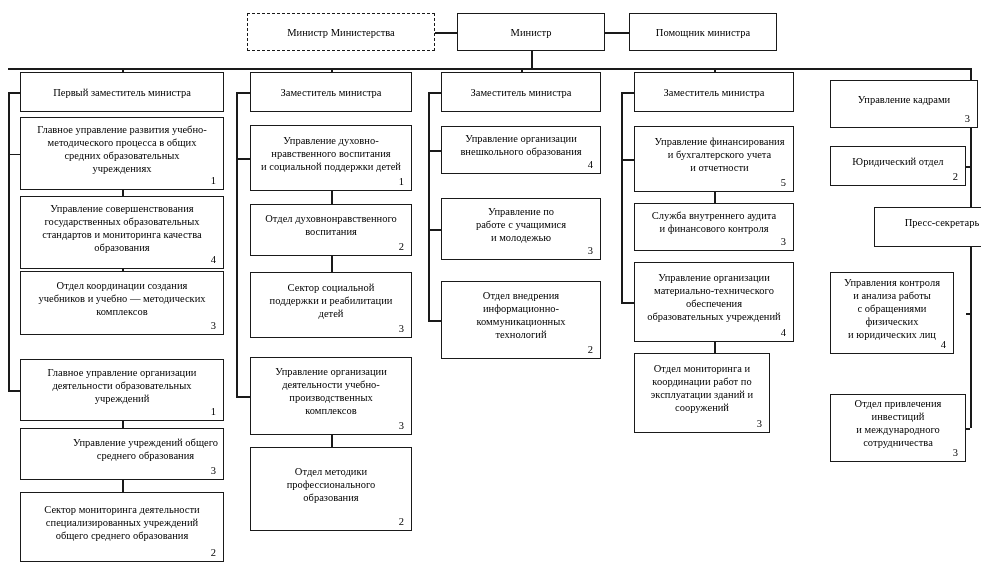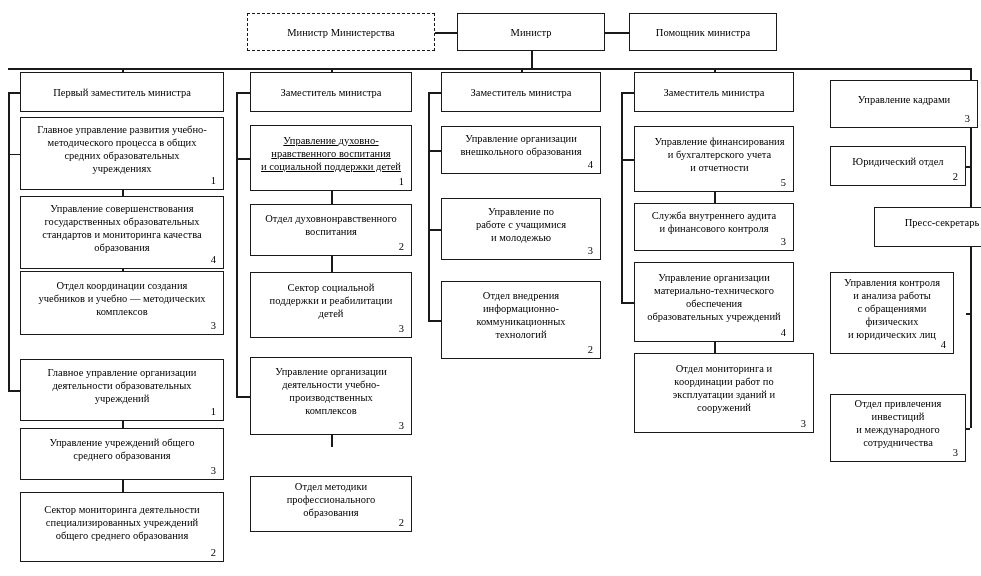--- a/index.html
+++ b/index.html
@@ -90,42 +90,42 @@
 комплексов</span>
       <span class="num">3</span>
     </div>
     <div class="ln lnv" style="left: 122px; top: 269px; height: 2px;"></div>
     <div class="box numpad" style="left: 20px; top: 359px; width: 204px; height: 62px;">
       <span class="label">Главное управление организации
 деятельности образовательных
 учреждений</span>
       <span class="num">1</span>
     </div>
-    <div class="box numpad" style="left: 20px; top: 428px; width: 204px; height: 52px;">
+    <div class="box numpad" style="left: 20px; top: 428px; width: 204px; height: 52px; align-items: flex-end;">
       <span class="label">Управление учреждений общего
 среднего образования</span>
       <span class="num">3</span>
     </div>
     <div class="ln lnv" style="left: 122px; top: 421px; height: 7px;"></div>
     <div class="box numpad" style="left: 20px; top: 492px; width: 204px; height: 70px;">
       <span class="label">Сектор мониторинга деятельности
 специализированных учреждений
 общего среднего образования</span>
       <span class="num">2</span>
     </div>
     <div class="ln lnv" style="left: 122px; top: 480px; height: 12px;"></div>
     <div class="box" style="left: 250px; top: 72px; width: 162px; height: 40px;">
       <span class="label">Заместитель министра</span>
     </div>
     <div class="ln lnv" style="left: 331px; top: 68px; height: 4px;"></div>
     <div class="ln lnv" style="left: 236px; top: 92px; height: 304px;"></div>
     <div class="ln lnh" style="left: 236px; top: 92px; width: 14px;"></div>
     <div class="ln lnh" style="left: 236px; top: 158px; width: 14px;"></div>
     <div class="ln lnh" style="left: 236px; top: 396px; width: 14px;"></div>
-    <div class="box numpad" style="left: 250px; top: 125px; width: 162px; height: 66px; text-decoration: underline;">
+    <div class="box numpad" style="left: 250px; top: 125px; width: 162px; height: 66px;">
       <span class="label">Управление духовно-
 нравственного воспитания
 и социальной поддержки детей</span>
       <span class="num">1</span>
     </div>
     <div class="box numpad" style="left: 250px; top: 204px; width: 162px; height: 52px;">
       <span class="label">Отдел духовнонравственного
 воспитания</span>
       <span class="num">2</span>
     </div>
@@ -137,21 +137,21 @@
       <span class="num">3</span>
     </div>
     <div class="ln lnv" style="left: 331px; top: 256px; height: 16px;"></div>
     <div class="box numpad" style="left: 250px; top: 357px; width: 162px; height: 78px;">
       <span class="label">Управление организации
 деятельности учебно-
 производственных
 комплексов</span>
       <span class="num">3</span>
     </div>
-    <div class="box numpad" style="left: 250px; top: 447px; width: 162px; height: 56px; margin-top: 29px;">
+    <div class="box numpad" style="left: 250px; top: 447px; width: 162px; height: 84px;">
       <span class="label">Отдел методики
 профессионального
 образования</span>
       <span class="num">2</span>
     </div>
     <div class="ln lnv" style="left: 331px; top: 435px; height: 12px;"></div>
     <div class="box" style="left: 441px; top: 72px; width: 160px; height: 40px;">
       <span class="label">Заместитель министра</span>
     </div>
     <div class="ln lnv" style="left: 521px; top: 68px; height: 4px;"></div>
@@ -198,21 +198,21 @@
       <span class="num">3</span>
     </div>
     <div class="ln lnv" style="left: 714px; top: 192px; height: 11px;"></div>
     <div class="box numpad" style="left: 634px; top: 262px; width: 160px; height: 80px;">
       <span class="label">Управление организации
 материально-технического
 обеспечения
 образовательных учреждений</span>
       <span class="num">4</span>
     </div>
-    <div class="box numpad" style="left: 634px; top: 353px; width: 180px; height: 80px;">
+    <div class="box numpad" style="left: 634px; top: 353px; width: 136px; height: 80px;">
       <span class="label">Отдел мониторинга и
 координации работ по
 эксплуатации зданий и
 сооружений</span>
       <span class="num">3</span>
     </div>
     <div class="ln lnv" style="left: 714px; top: 342px; height: 11px;"></div>
     <div class="ln lnv" style="left: 970px; top: 68px; height: 360px;"></div>
     <div class="ln lnh" style="left: 966px; top: 104px; width: 4px;"></div>
     <div class="ln lnh" style="left: 966px; top: 166px; width: 4px;"></div>

